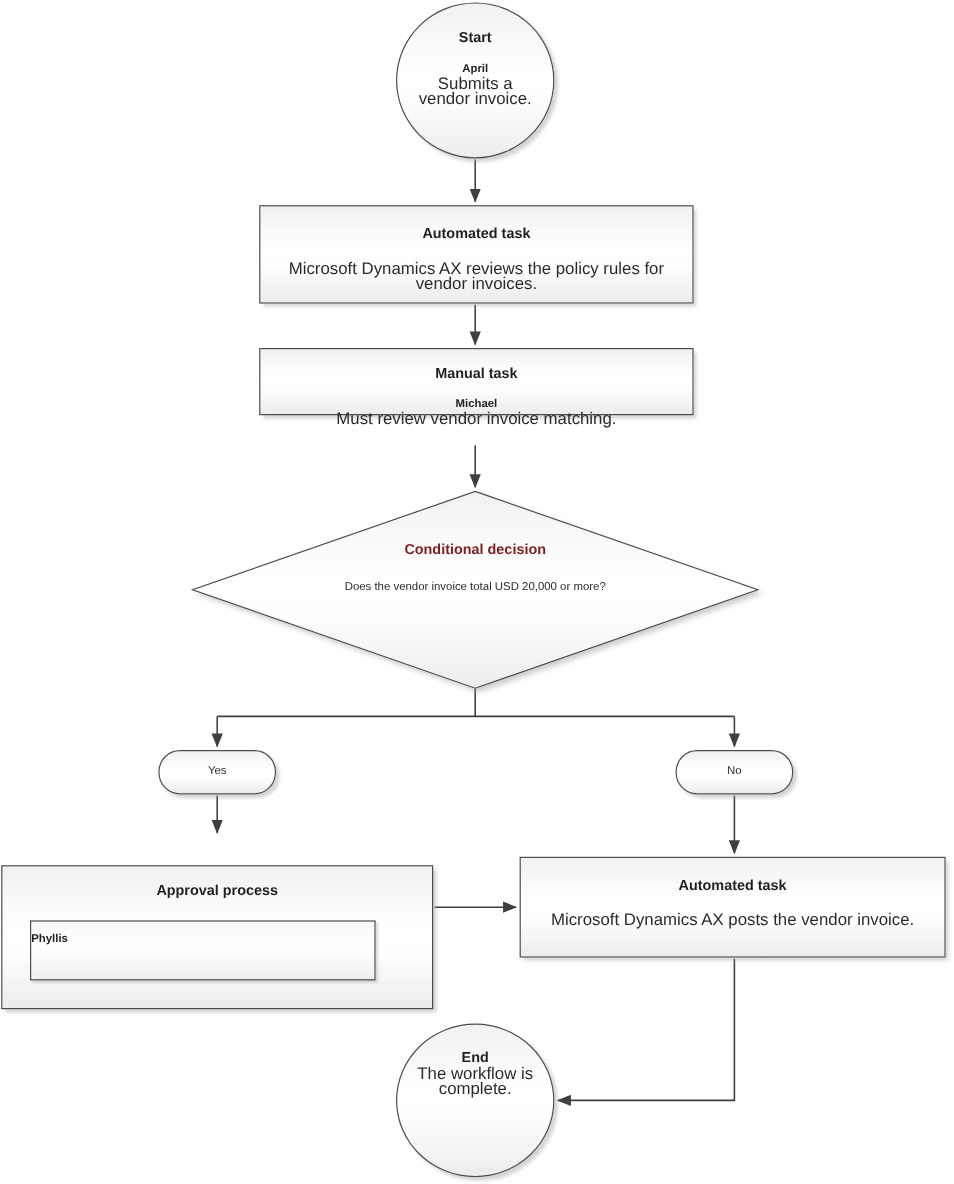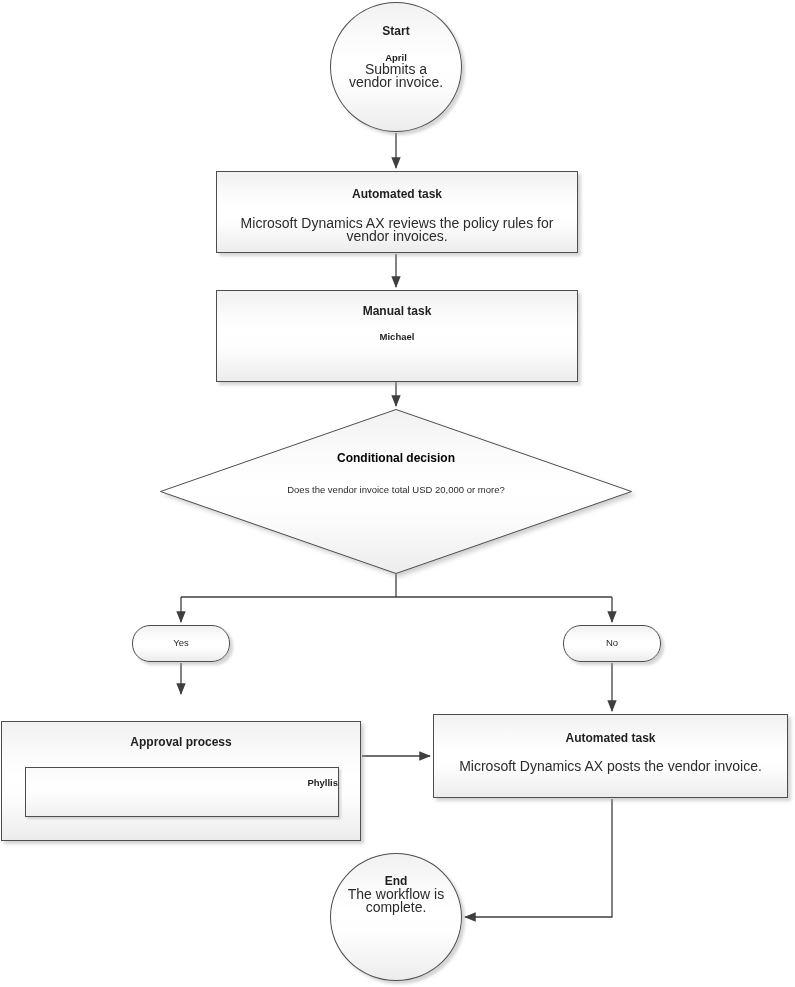--- a/index.html
+++ b/index.html
@@ -46,55 +46,55 @@
     line-height: 13px;
     padding: 0 11px;
   }
   .circle {
     border-radius: 50%;
   }
   #start-node  { left: 330px; top: 2px;   width: 132px; height: 130px; padding-top: 21px; }
   #start-node .person { margin-top: 14px; }
   #review-node { left: 216px; top: 171px; width: 362px; height: 82px;  padding-top: 15px; }
   #review-node .desc { margin-top: 16px; }
-  #manual-node { left: 216px; top: 290px; width: 362px; height: 92px;  padding-top: 13px; }
+  #manual-node { left: 216px; top: 290px; width: 362px; height: 56px;  padding-top: 13px; }
   #manual-node .person { margin-top: 13px; }
   #decision-node {
     position: absolute;
     left: 159px; top: 408px;
     width: 474px; height: 167px;
   }
   #decision-node svg { display: block; filter: drop-shadow(3px 3px 2px rgba(160,160,160,0.5)); }
   #decision-node .title {
     position: absolute; left: 0; top: 43px; width: 100%;
-    font-size: 12px; font-weight: bold; color: #000000; text-align: center;
+    font-size: 12px; font-weight: bold; color: #7f1d1d; text-align: center;
   }
   #decision-node .desc {
     position: absolute; left: 0; top: 76px; width: 100%;
     font-size: 9.5px; color: #2b2b2b; text-align: center;
   }
   .pill {
     border-radius: 18px;
     font-size: 9.5px;
     line-height: 34px;
     box-shadow: 3px 3px 3px rgba(160,160,160,0.45);
   }
   #yes-node { left: 132px; top: 625px; width: 98px; height: 37px; }
   #no-node  { left: 563px; top: 625px; width: 98px; height: 37px; }
   #approval-node { left: 1px; top: 721px; width: 360px; height: 120px; padding-top: 13px; }
   #approval-inner {
     position: absolute;
     left: 23px; top: 45px;
-    width: 314px; height: 50px;
+    width: 288px; height: 50px;
     box-sizing: border-box;
     border: 1px solid #4d4d4d;
     background: linear-gradient(to bottom, #fafafa 0%, #ffffff 45%, #f7f7f7 75%, #efefef 100%);
     box-shadow: 2px 2px 2px rgba(160,160,160,0.4);
     padding-top: 9px;
-    text-align: right;
+    text-align: left;
   }
   #post-node { left: 433px; top: 714px; width: 355px; height: 84px; padding-top: 16px; }
   #post-node .desc { margin-top: 15px; }
   #end-node { left: 330px; top: 853px; width: 132px; height: 128px; padding-top: 20px; }
   #end-node .desc { }
 </style>
 </head>
 <body>
 
 <div class="canvas">
@@ -124,20 +124,21 @@
   </div>
 
   <div class="node" id="review-node">
     <div class="title">Automated task</div>
     <div class="desc">Microsoft Dynamics AX reviews the policy rules for vendor invoices.</div>
   </div>
 
   <div class="node" id="manual-node">
     <div class="title">Manual task</div>
     <div class="person">Michael</div>
+    <div class="desc">Must review vendor invoice matching.</div>
   </div>
 
   <div id="decision-node">
     <svg width="474" height="167" viewBox="0 0 474 167" xmlns="http://www.w3.org/2000/svg">
       <defs>
         <linearGradient id="diamondFill" x1="0" y1="0" x2="0" y2="1">
           <stop offset="0" stop-color="#f1f1f1"></stop>
           <stop offset="0.28" stop-color="#fbfbfb"></stop>
           <stop offset="0.45" stop-color="#ffffff"></stop>
           <stop offset="0.62" stop-color="#fefefe"></stop>

